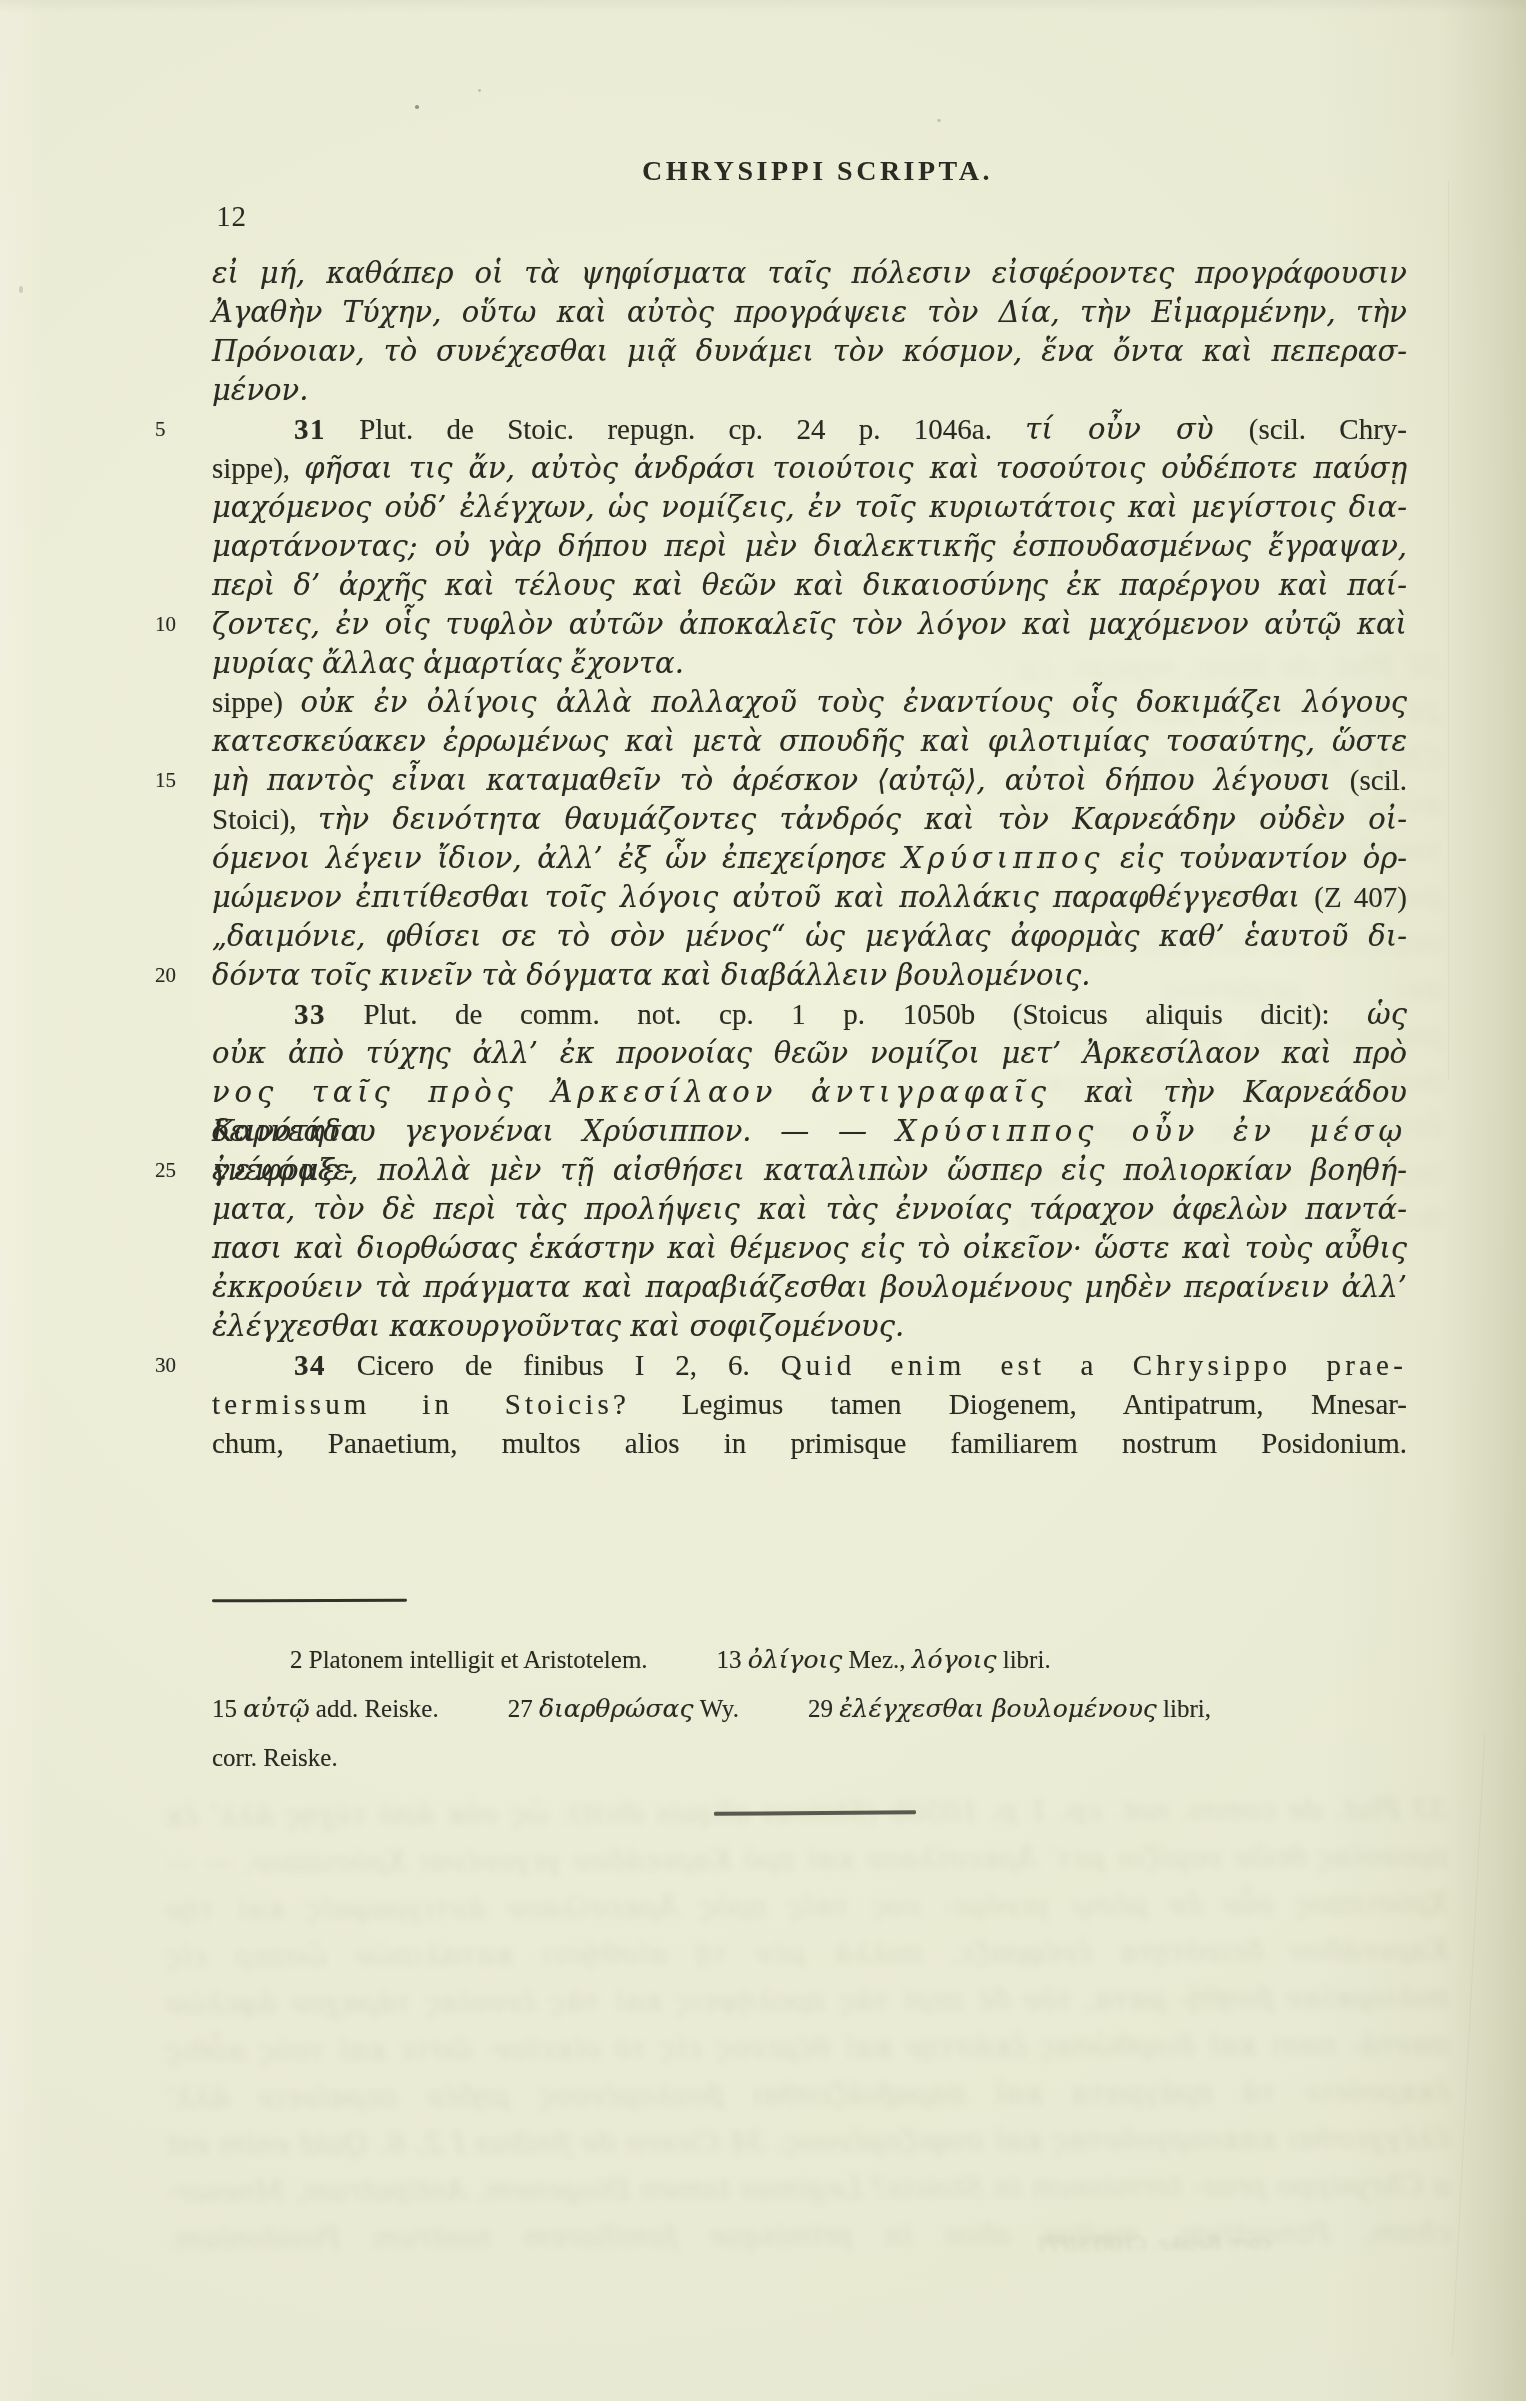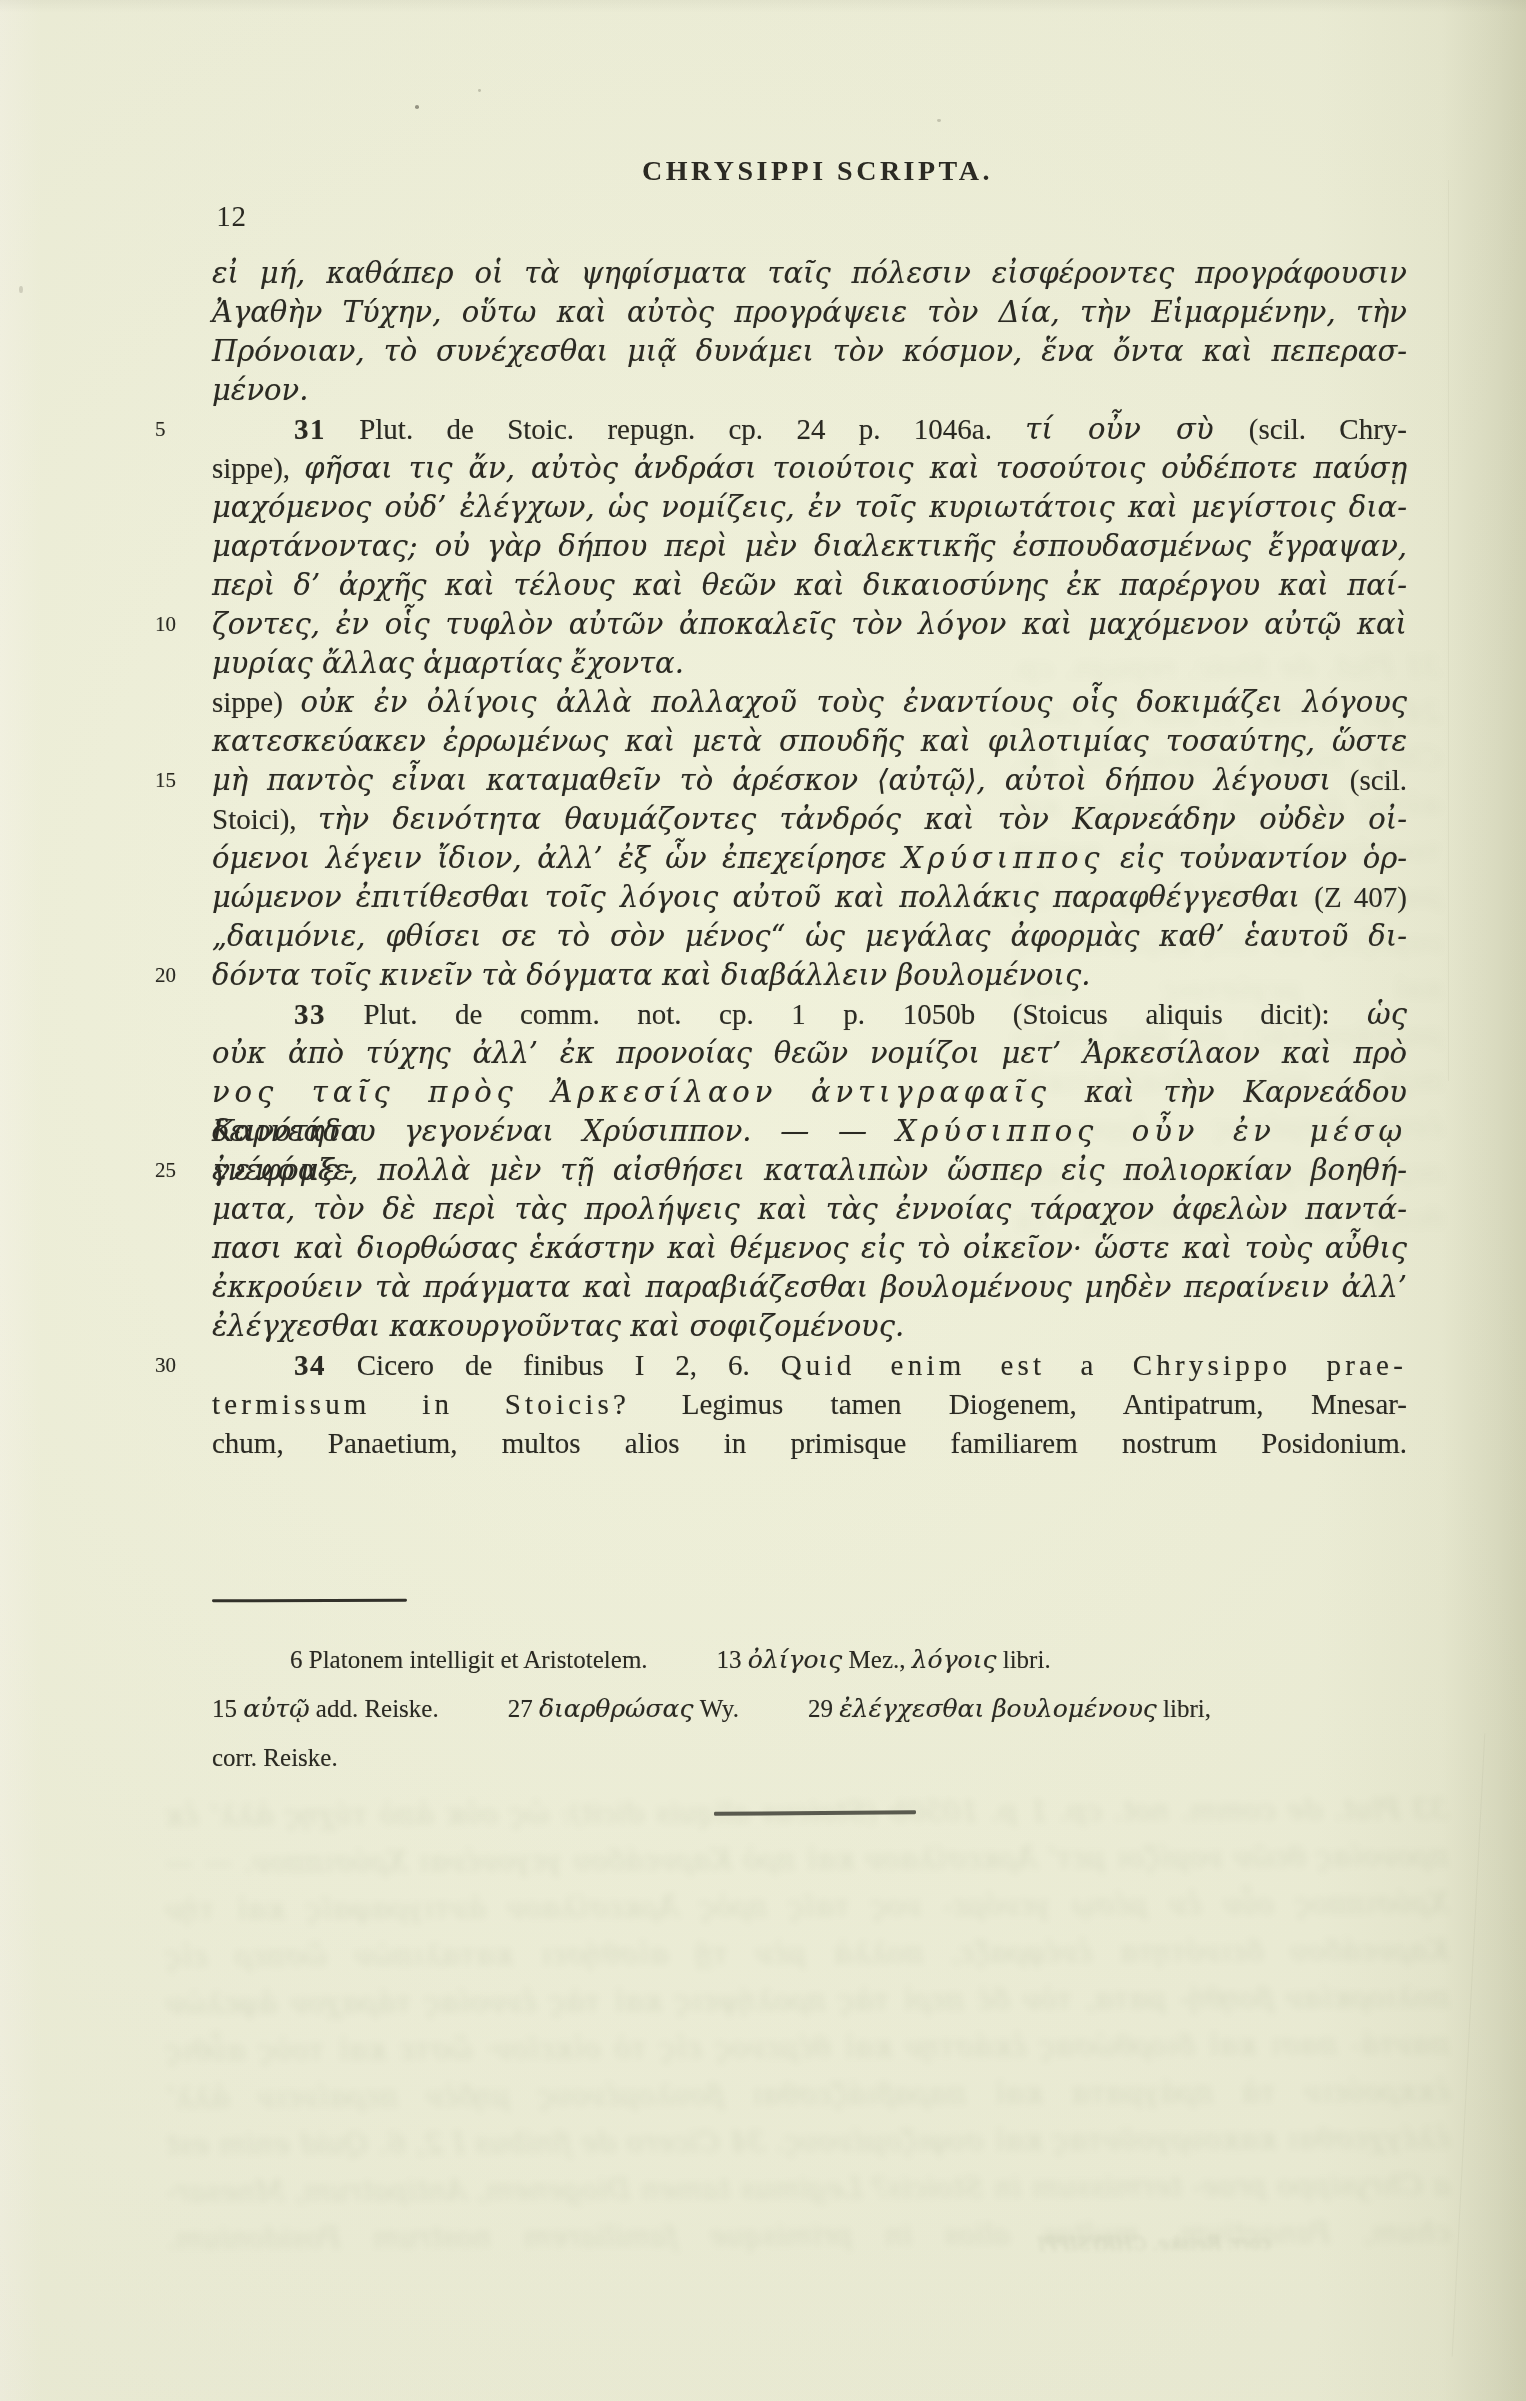--- a/index.html
+++ b/index.html
@@ -108,21 +108,21 @@
       <div class="line al-j"><span class="grk">πασι καὶ διορθώσας ἑκάστην καὶ θέμενος εἰς τὸ οἰκεῖον· ὥστε καὶ τοὺς αὖθις</span></div>
       <div class="line al-j"><span class="grk">ἐκκρούειν τὰ πράγματα καὶ παραβιάζεσθαι βουλομένους μηδὲν περαίνειν ἀλλ’</span></div>
       <div class="line al-l"><span class="grk">ἐλέγχεσθαι κακουργοῦντας καὶ σοφιζομένους.</span></div>
       <div class="line al-j"><span class="mnum">30</span><span class="indent"></span><span class="bnum">34</span><span class="lat"> Cicero de finibus I 2, 6.  </span><span class="lat lsp">Quid enim est a Chrysippo prae-</span></div>
       <div class="line al-j"><span class="lat lsp">termissum in Stoicis? </span><span class="lat">Legimus tamen Diogenem, Antipatrum, Mnesar-</span></div>
       <div class="line al-j"><span class="lat">chum, Panaetium, multos alios in primisque familiarem nostrum Posidonium.</span></div>
     </div>
 
   <div class="apparatus-separator"></div>
   <div class="apparatus-block" id="apparatus-block">
-      <div class="app-line al-l"><span class="indent"></span><span class="lat">6 Platonem intelligit et Aristotelem.</span><span class="gap"></span><span class="lat">13 </span><span class="grk">ὀλίγοις</span><span class="lat"> Mez., </span><span class="grk">λόγοις</span><span class="lat"> libri.</span></div>
+      <div class="app-line al-l"><span class="indent"></span><span class="lat">2 Platonem intelligit et Aristotelem.</span><span class="gap"></span><span class="lat">13 </span><span class="grk">ὀλίγοις</span><span class="lat"> Mez., </span><span class="grk">λόγοις</span><span class="lat"> libri.</span></div>
       <div class="app-line al-l"><span class="lat">15 </span><span class="grk">αὐτῷ</span><span class="lat"> add. Reiske.</span><span class="gap"></span><span class="lat">27 </span><span class="grk">διαρθρώσας</span><span class="lat"> Wy.</span><span class="gap"></span><span class="lat">29 </span><span class="grk">ἐλέγχεσθαι βουλομένους</span><span class="lat"> libri,</span></div>
       <div class="app-line al-l"><span class="lat">corr. Reiske.</span></div>
     </div>
 
   <div class="ghost ghost-right" id="ghost-right">31 Plut. de Stoic. repugn. cp. 24 p. 1046a.  τί οὖν σὺ (scil. Chry- sippe), φῆσαι τις ἄν, αὐτὸς ἀνδράσι τοιούτοις καὶ τοσούτοις οὐδέποτε παύσῃ μαχόμενος οὐδ’ ἐλέγχων, ὡς νομίζεις, ἐν τοῖς κυριωτάτοις καὶ μεγίστοις δια- μαρτάνοντας; οὐ γὰρ δήπου περὶ μὲν διαλεκτικῆς ἐσπουδασμένως ἔγραψαν, περὶ δ’ ἀρχῆς καὶ τέλους καὶ θεῶν καὶ δικαιοσύνης ἐκ παρέργου καὶ παί- ζοντες, ἐν οἷς τυφλὸν αὐτῶν ἀποκαλεῖς τὸν λόγον καὶ μαχόμενον αὐτῷ καὶ μυρίας ἄλλας ἁμαρτίας ἔχοντα. 32 Plut. de Stoic. repugn. cp. 10 p. 1036b.  ὅτι δ’ αὐτὸς (scil. Chry- sippus) οὐκ ἐν ὀλίγοις ἀλλὰ πολλαχοῦ τοὺς ἐναντίους οἷς δοκιμάζει λόγους κατεσκεύακεν ἐρρωμένως καὶ μετὰ σπουδῆς καὶ φιλοτιμίας τοσαύτης, ὥστε</div>
   <div class="ghost ghost-bottom" id="ghost-bottom">33 Plut. de comm. not. cp. 1 p. 1050b (Stoicus aliquis dicit): ὡς οὐκ ἀπὸ τύχης ἀλλ’ ἐκ προνοίας θεῶν νομίζοι μετ’ Ἀρκεσίλαον καὶ πρὸ Καρνεάδου γεγονέναι Χρύσιππον. — — Χρύσιππος οὖν ἐν μέσῳ γενόμε- νος ταῖς πρὸς Ἀρκεσίλαον ἀντιγραφαῖς καὶ τὴν Καρνεάδου δεινότητα ἐνέφραξε, πολλὰ μὲν τῇ αἰσθήσει καταλιπὼν ὥσπερ εἰς πολιορκίαν βοηθή- ματα, τὸν δὲ περὶ τὰς προλήψεις καὶ τὰς ἐννοίας τάραχον ἀφελὼν παντά- πασι καὶ διορθώσας ἑκάστην καὶ θέμενος εἰς τὸ οἰκεῖον· ὥστε καὶ τοὺς αὖθις ἐκκρούειν τὰ πράγματα καὶ παραβιάζεσθαι βουλομένους μηδὲν περαίνειν ἀλλ’ ἐλέγχεσθαι κακουργοῦντας καὶ σοφιζομένους. 34 Cicero de finibus I 2, 6.  Quid enim est a Chrysippo prae- termissum in Stoicis? Legimus tamen Diogenem, Antipatrum, Mnesar- chum, Panaetium, multos alios in primisque familiarem nostrum Posidonium.</div>
   <div class="ghost ghost-centerline" id="ghost-centerline">corr. Reiske. CHRYSIPPI SCRIPTA.</div>
   <div class="bleed-line"></div>
 
   <div class="crease" style="left:1448px;top:180px;width:1.4px;height:901px;"></div>

